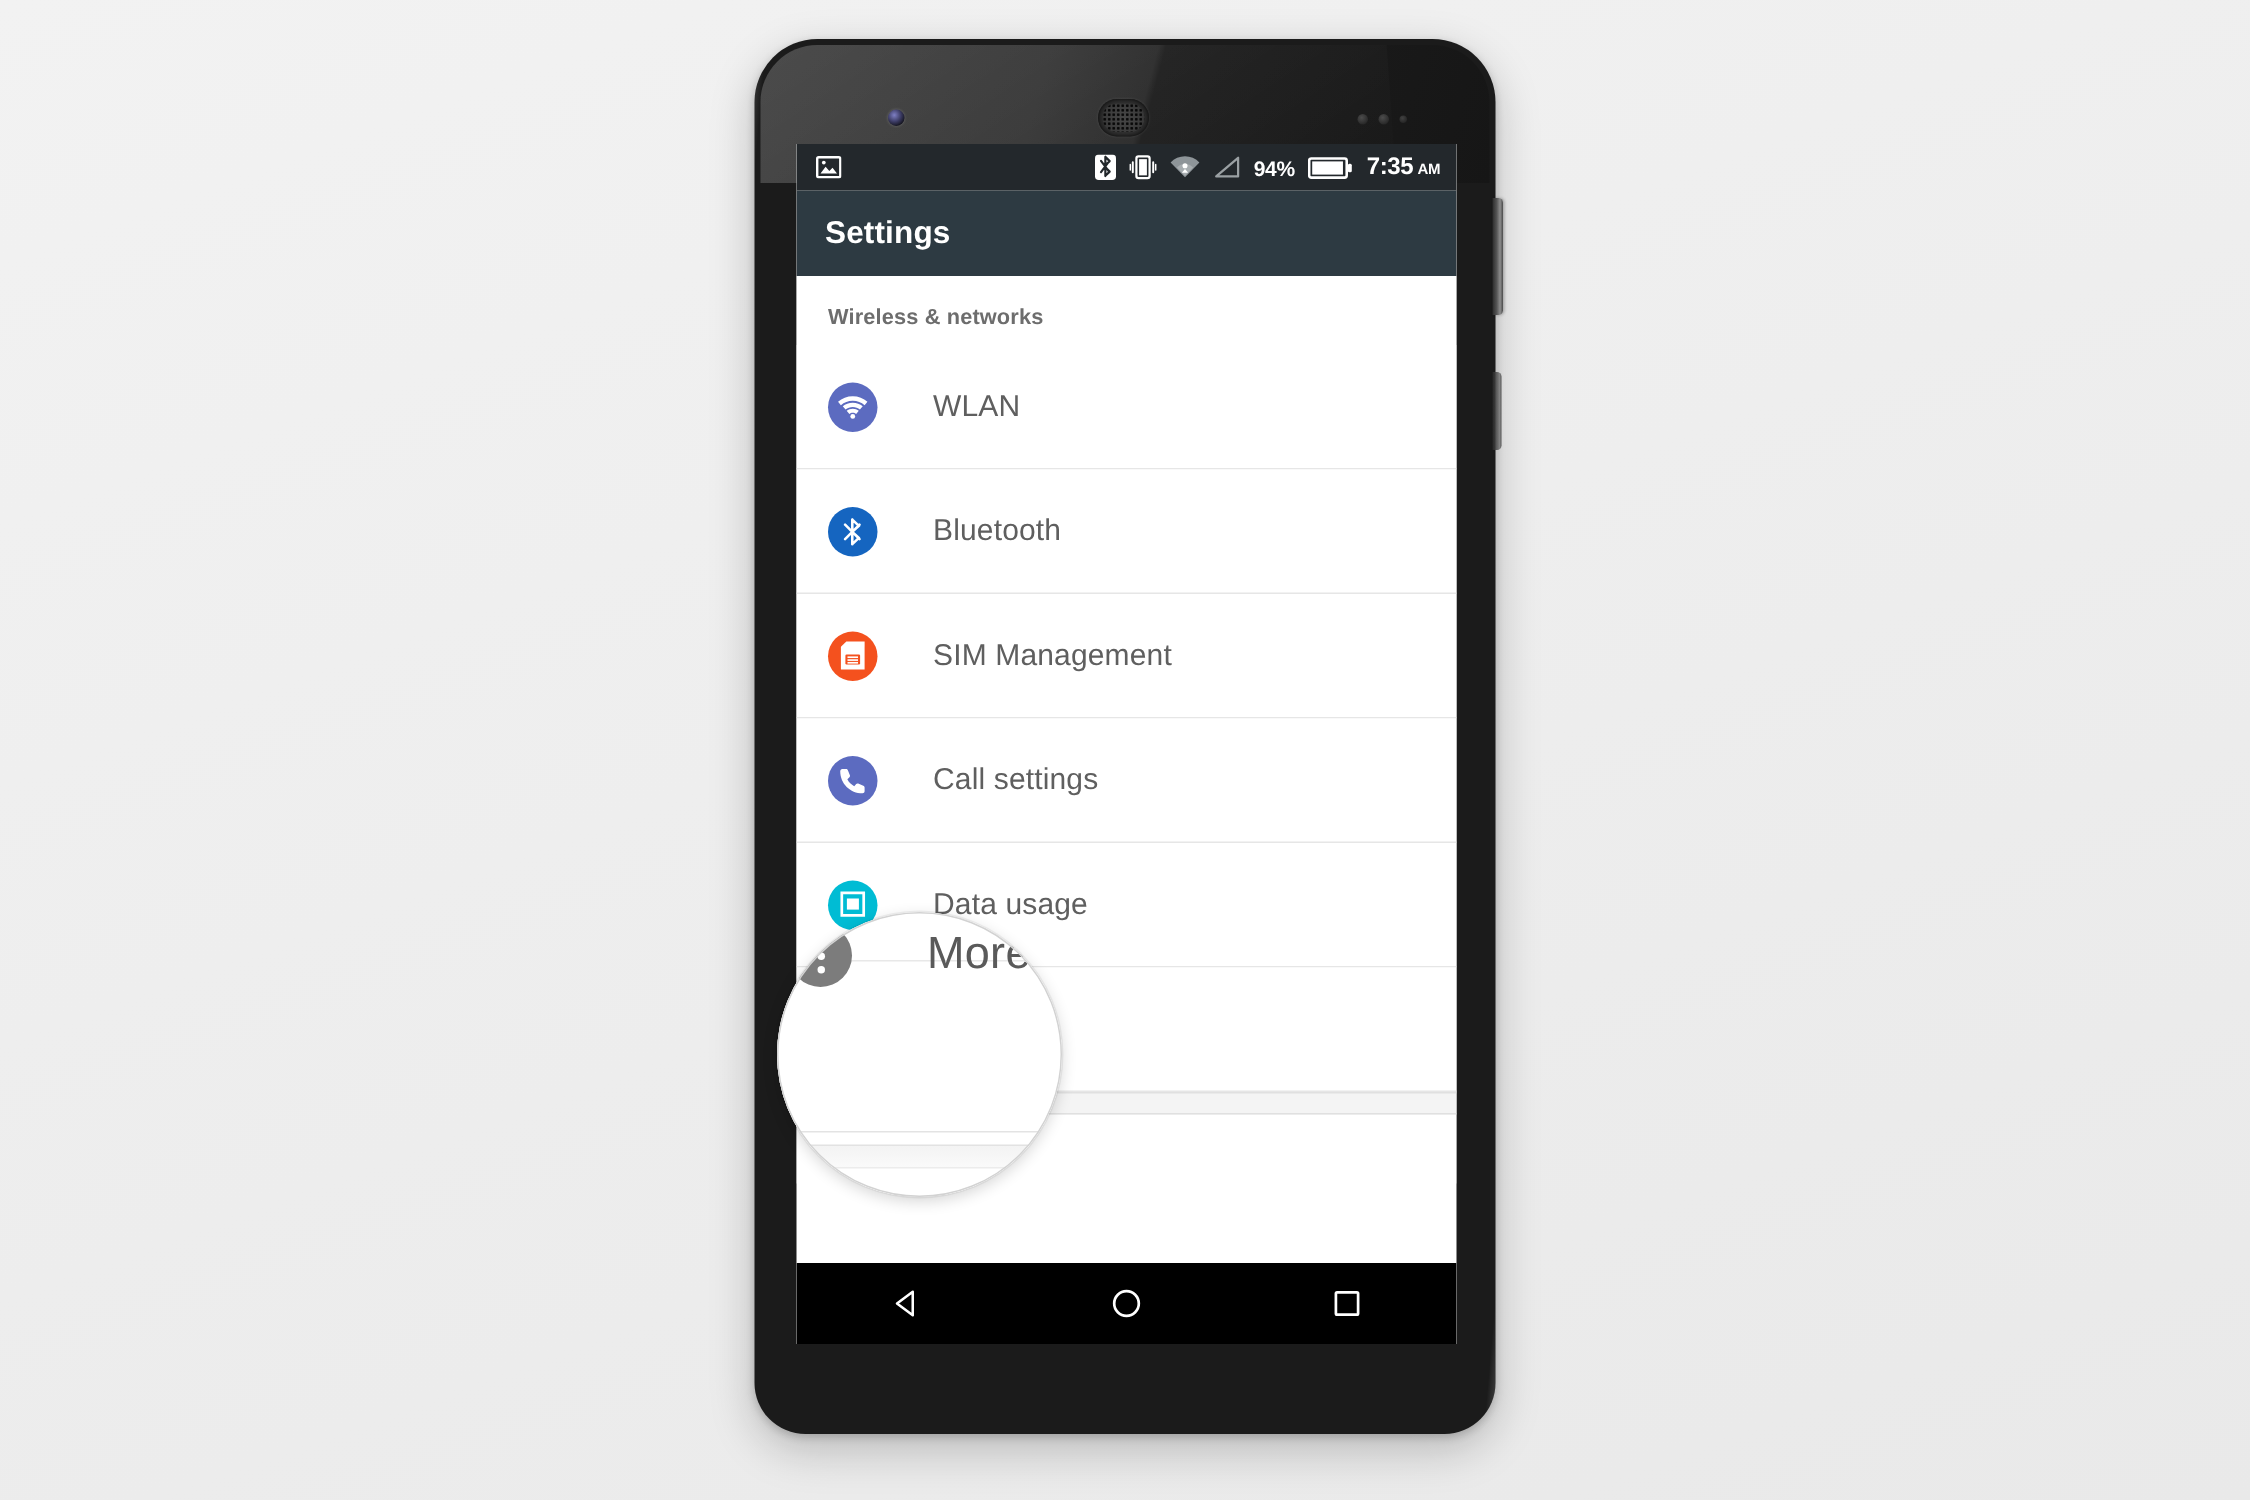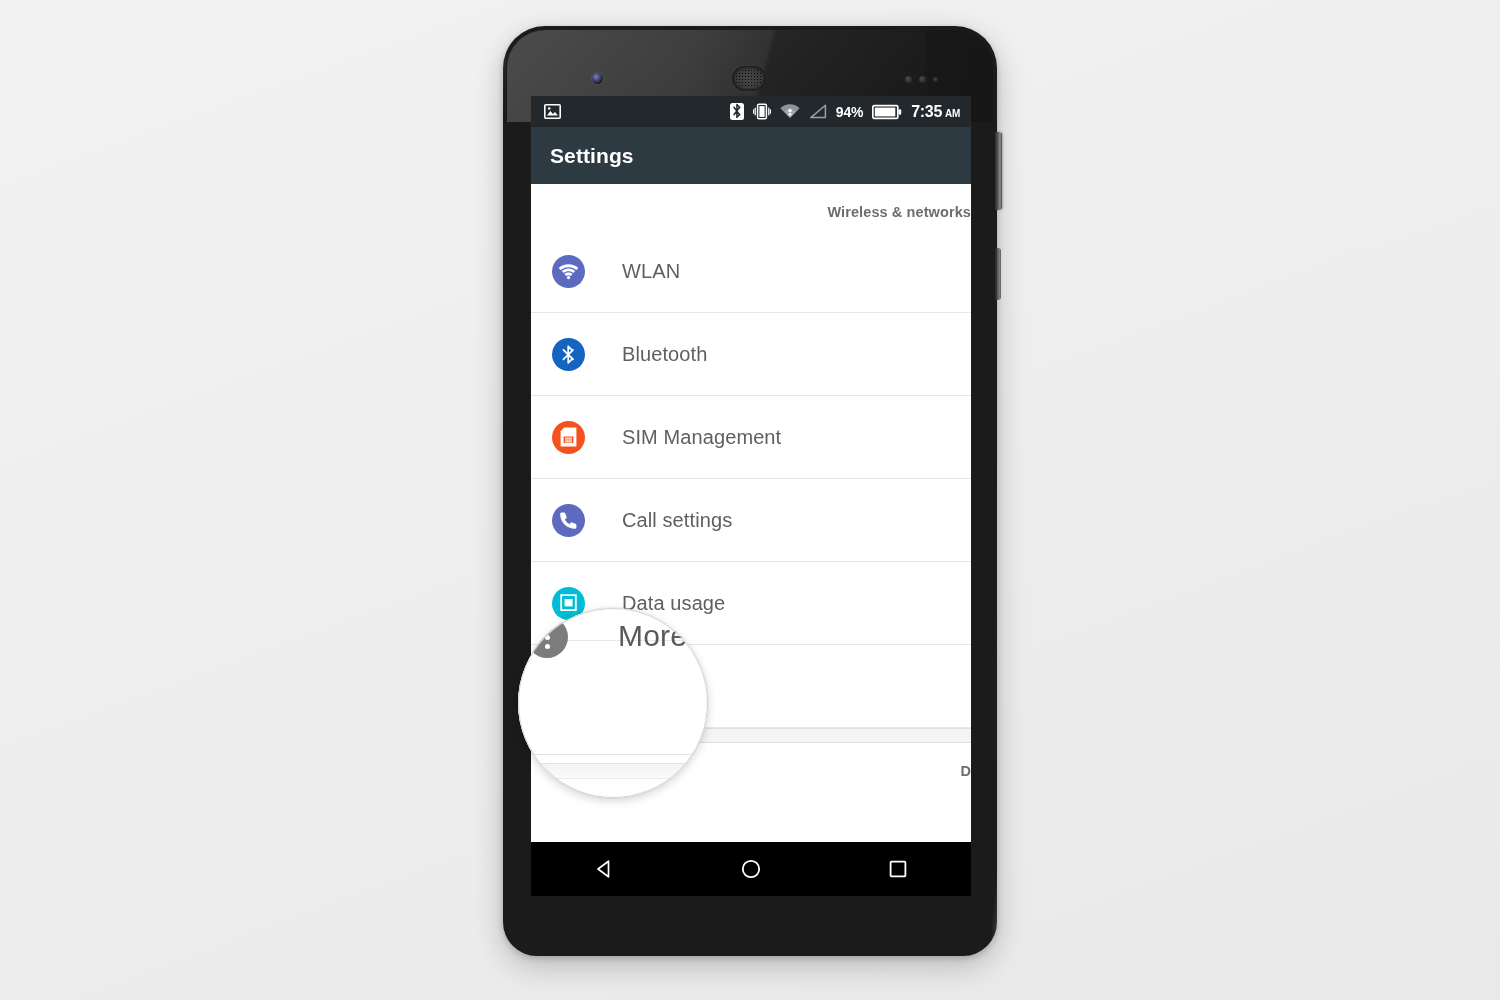--- a/index.html
+++ b/index.html
@@ -10,21 +10,20 @@
     overflow: hidden;
     background: #efefef;
     font-family: "Liberation Sans", sans-serif;
   }
 
   #stage {
     position: relative;
     width: 1500px;
     height: 1000px;
     background: linear-gradient(160deg, #f2f2f2 0%, #eeeeee 45%, #e9e9e9 100%);
-    text-align: right;
   }
 
   
   #phone {
     position: absolute;
     left: 503px;
     top: 26px;
     width: 494px;
     height: 930px;
     background: #1b1b1b;

